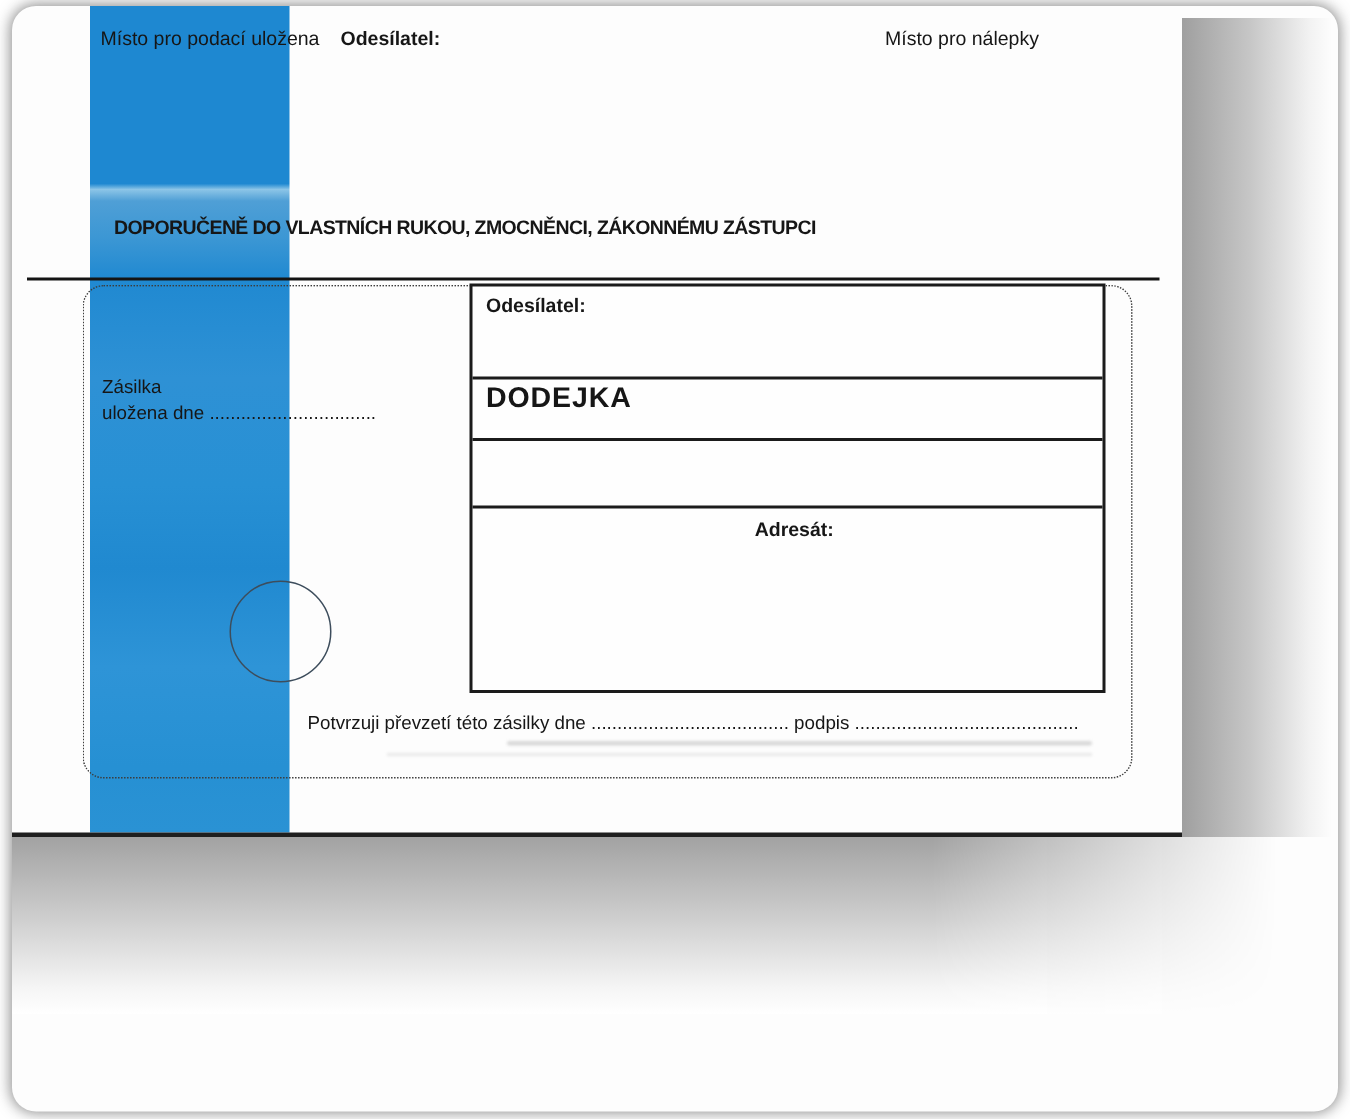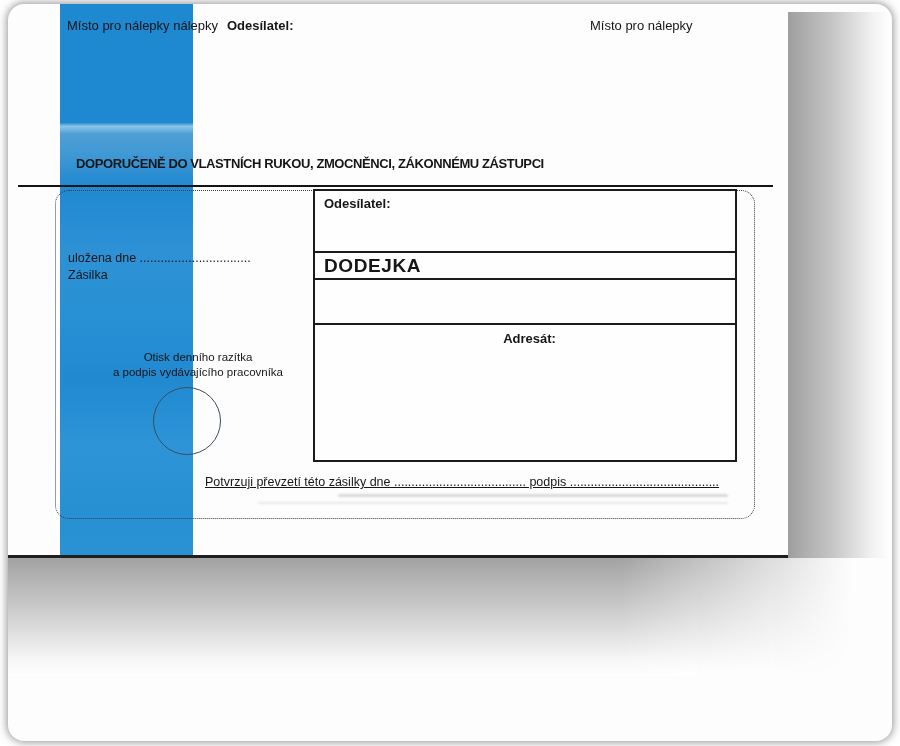--- a/index.html
+++ b/index.html
@@ -16,75 +16,71 @@
     background:linear-gradient(to right,#9f9f9f 0%,#c6c6c6 45%,#f2f2f2 85%,#fdfdfd 100%);}
   .shadow-bottom{left:0;top:554px;width:852px;height:118px;
     background:linear-gradient(to bottom,#a2a2a2 0%,#cdcdcd 45%,#f5f5f5 85%,#ffffff 100%);
     -webkit-mask-image:linear-gradient(to right,#000 72%,transparent 99%);
     mask-image:linear-gradient(to right,#000 72%,transparent 99%);}
   
   .lbl{font-size:13px;line-height:15px;white-space:nowrap;}
   .top-posting{left:59px;top:14px;}
   .top-sender{left:219px;top:14px;font-weight:600;}
   .top-postage{left:582px;top:14px;}
-  .heading{left:68px;top:152px;font-size:13px;font-weight:bold;letter-spacing:-.4px;white-space:nowrap;}
+  .heading{left:68px;top:140px;font-size:13px;font-weight:bold;letter-spacing:-.4px;white-space:nowrap;}
   .hrule{left:10px;top:181px;width:755px;height:2px;background:#141414;}
   .dashed-box{left:47px;top:186px;width:700px;height:329px;border:1.6px dotted #3c3c3c;
     border-radius:14px;box-sizing:border-box;}
   .inner-box{left:305px;top:185px;width:424px;height:273px;border:2px solid #1b1b1b;
     background:#fefefe;box-sizing:border-box;display:flex;flex-direction:column;}
   .row{box-sizing:border-box;}
   .row-sender{height:62px;border-bottom:2px solid #1b1b1b;padding:5px 0 0 9px;font-size:13px;font-weight:600;}
-  .row-title{height:27px;border-bottom:2px solid #1b1b1b;padding-left:9px;font-size:19px;
+  .row-title{height:41px;border-bottom:2px solid #1b1b1b;padding-left:9px;font-size:19px;
     font-weight:bold;letter-spacing:.6px;line-height:25px;}
   .row-blank{height:45px;border-bottom:2px solid #1b1b1b;}
   .row-addressee{flex:1;padding:6px 0 0 9px;font-size:13px;font-weight:600;text-align:center;}
   .deposit{left:60px;top:246px;font-size:12.5px;line-height:17px;white-space:nowrap;}
   .stamp-note{left:60px;top:346px;width:260px;text-align:center;font-size:11.5px;line-height:15px;}
   .stamp-circle{left:145px;top:383px;width:68px;height:68px;border:1.6px solid #3d4d5c;
     border-radius:50%;box-sizing:border-box;background:transparent;}
-  .confirm{left:197px;top:471px;font-size:12.5px;white-space:nowrap;text-decoration:underline;}
+  .confirm{left:197px;top:471px;font-size:12.5px;white-space:nowrap;}
   .smudge{left:330px;top:490px;width:390px;height:3px;background:rgba(140,140,140,.32);
     filter:blur(1.2px);border-radius:2px;}
   .smudge2{left:250px;top:498px;width:470px;height:2px;background:rgba(160,160,160,.22);
     filter:blur(1.2px);}
 </style>
 </head>
 <body>
 
 <div class="photo">
 
   <div class="abs stripe"></div>
 
-  <div class="abs lbl top-posting">Místo pro nálepky nálepky</div>
+  <div class="abs lbl top-posting">Místo pro podací uložena</div>
   <div class="abs lbl top-sender">Odesílatel:</div>
   <div class="abs lbl top-postage">Místo pro nálepky</div>
 
   <div class="abs heading">DOPORUČENĚ DO VLASTNÍCH RUKOU, ZMOCNĚNCI, ZÁKONNÉMU ZÁSTUPCI</div>
 
   <div class="abs hrule"></div>
 
   <div class="abs dashed-box"></div>
 
   <div class="abs deposit">
+    <div>Zásilka</div>
     <div>uložena dne ................................</div>
-    <div>Zásilka</div>
   </div>
 
   <div class="abs inner-box">
     <div class="row row-sender">Odesílatel:</div>
     <div class="row row-title">DODEJKA</div>
     <div class="row row-blank"></div>
     <div class="row row-addressee">Adresát:</div>
   </div>
 
-  <div class="abs stamp-note">
-    <div>Otisk denního razítka</div>
-    <div>a podpis vydávajícího pracovníka</div>
-  </div>
 
   <div class="abs stamp-circle"></div>
 
   <div class="abs confirm">Potvrzuji převzetí této zásilky dne ...................................... podpis ...........................................</div>
 
   <div class="abs smudge"></div>
   <div class="abs smudge2"></div>
 
   <div class="abs env-bottom"></div>
   <div class="abs shadow-right"></div>

